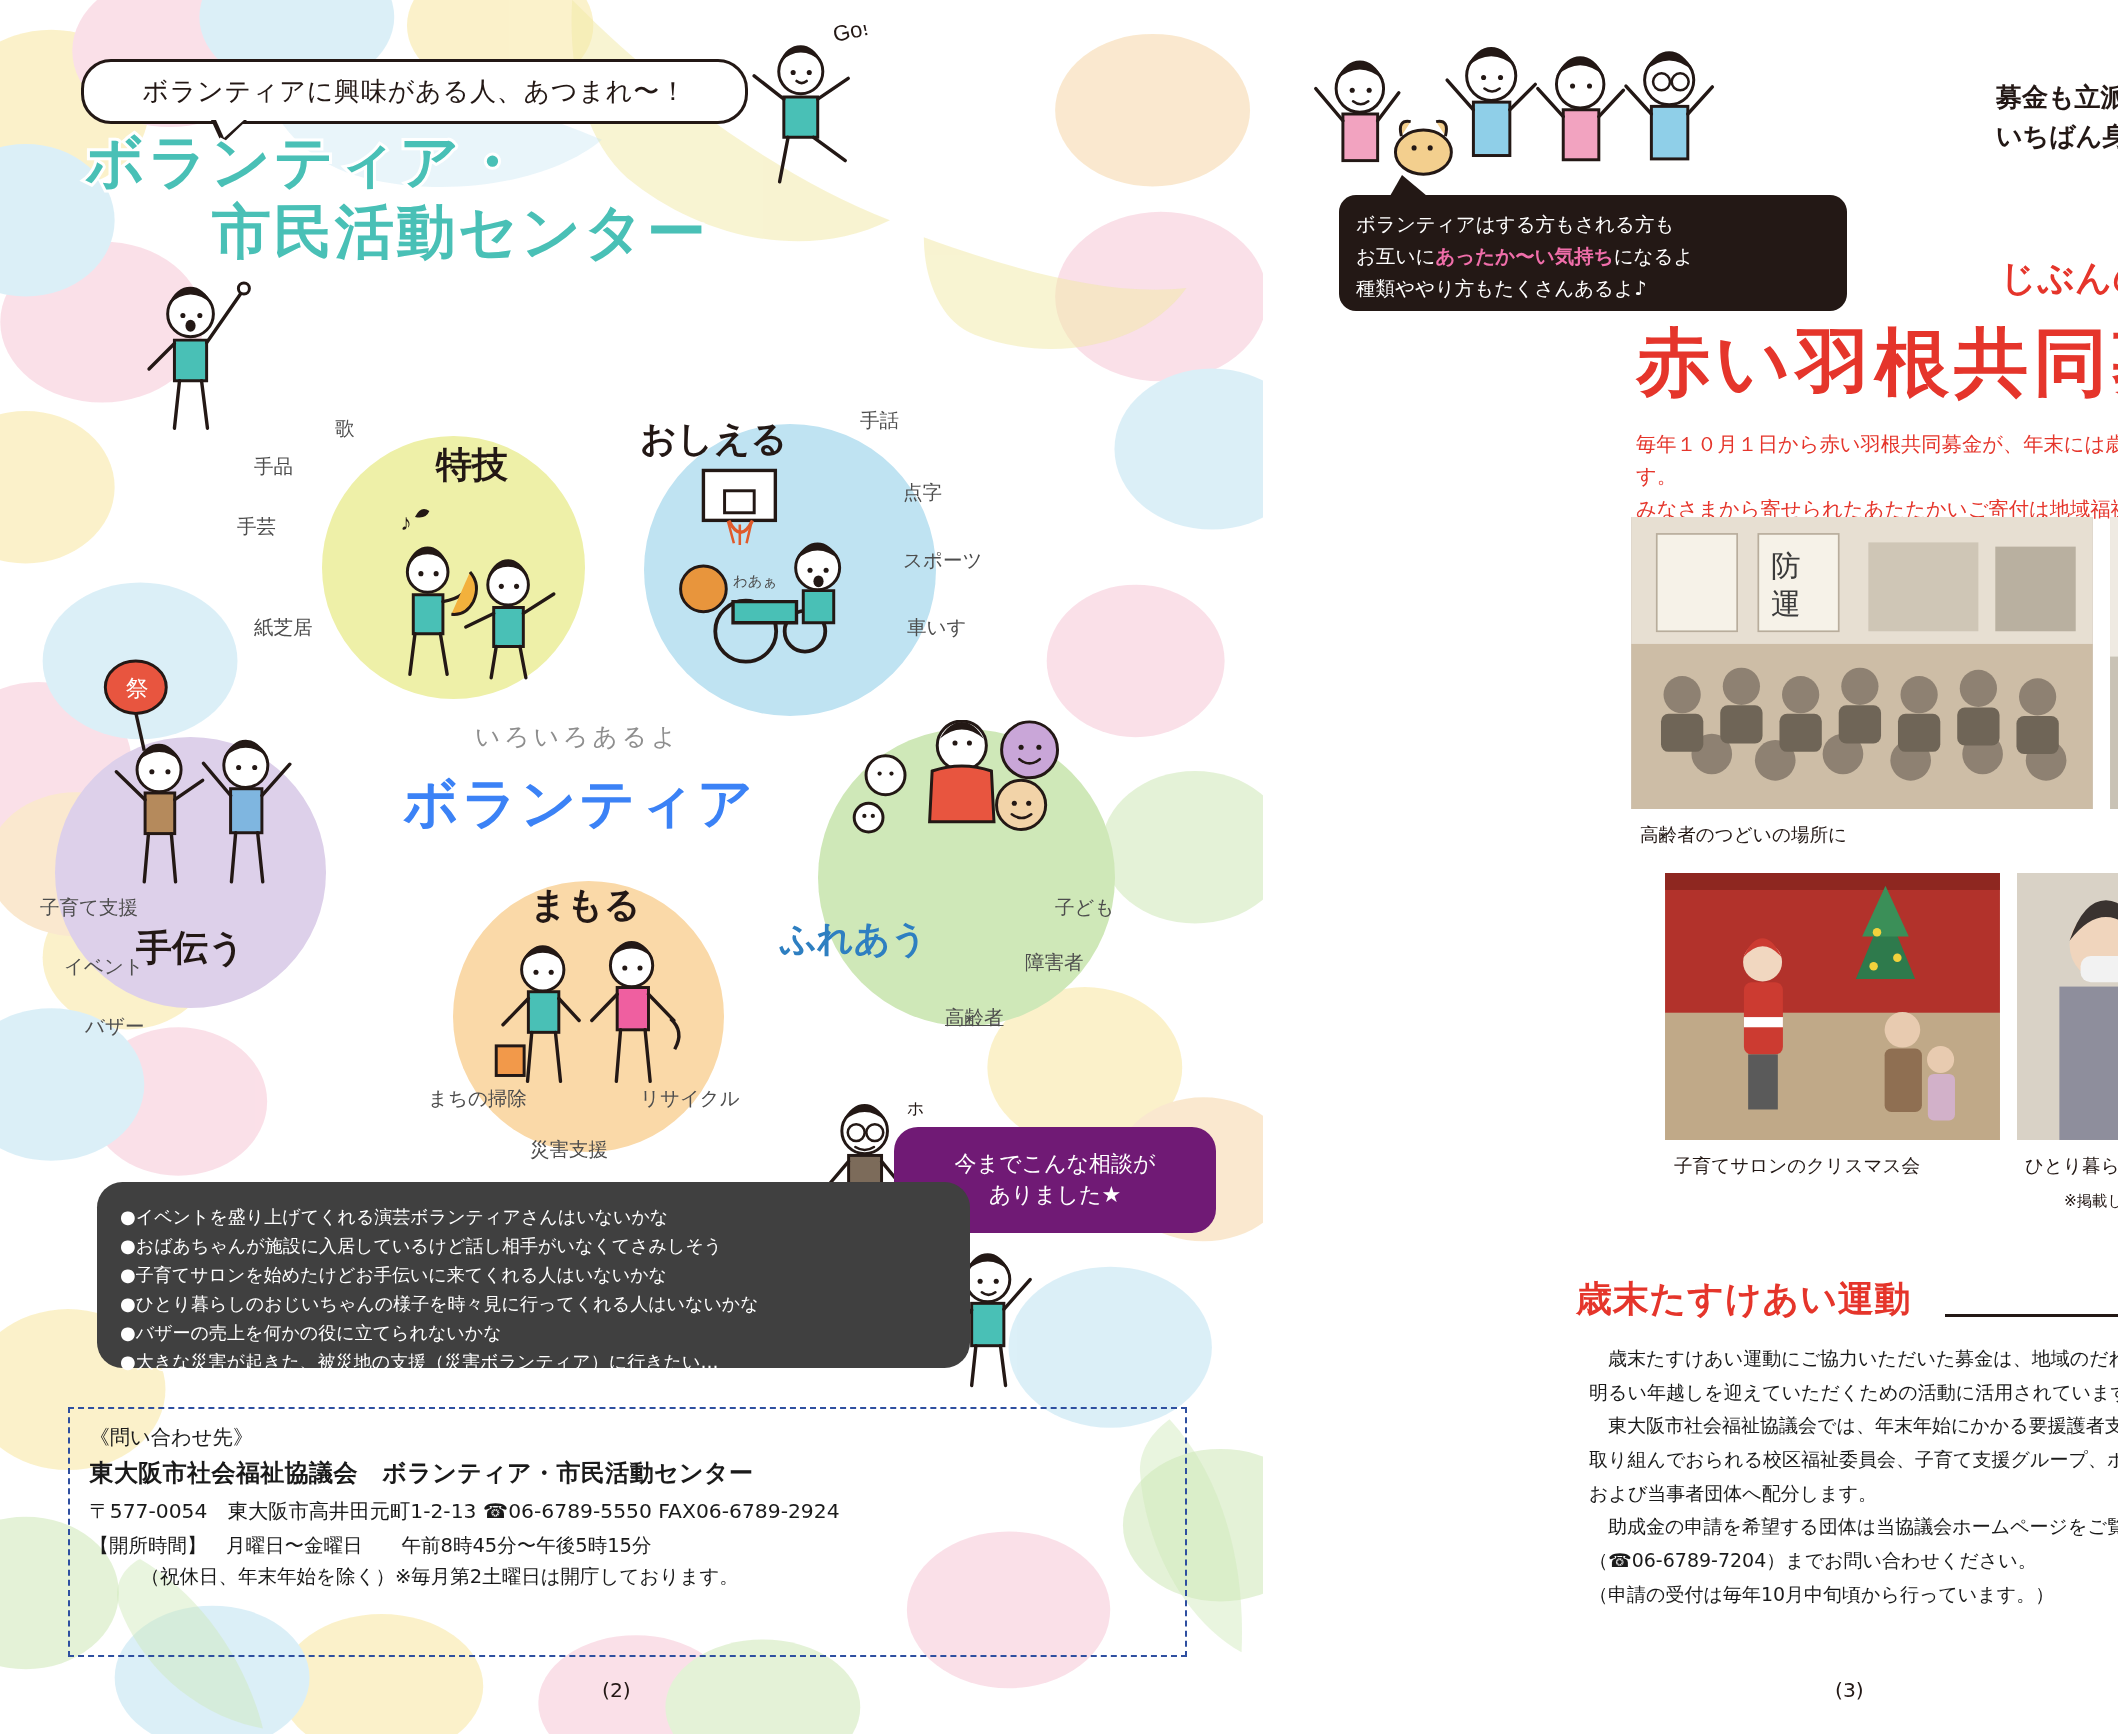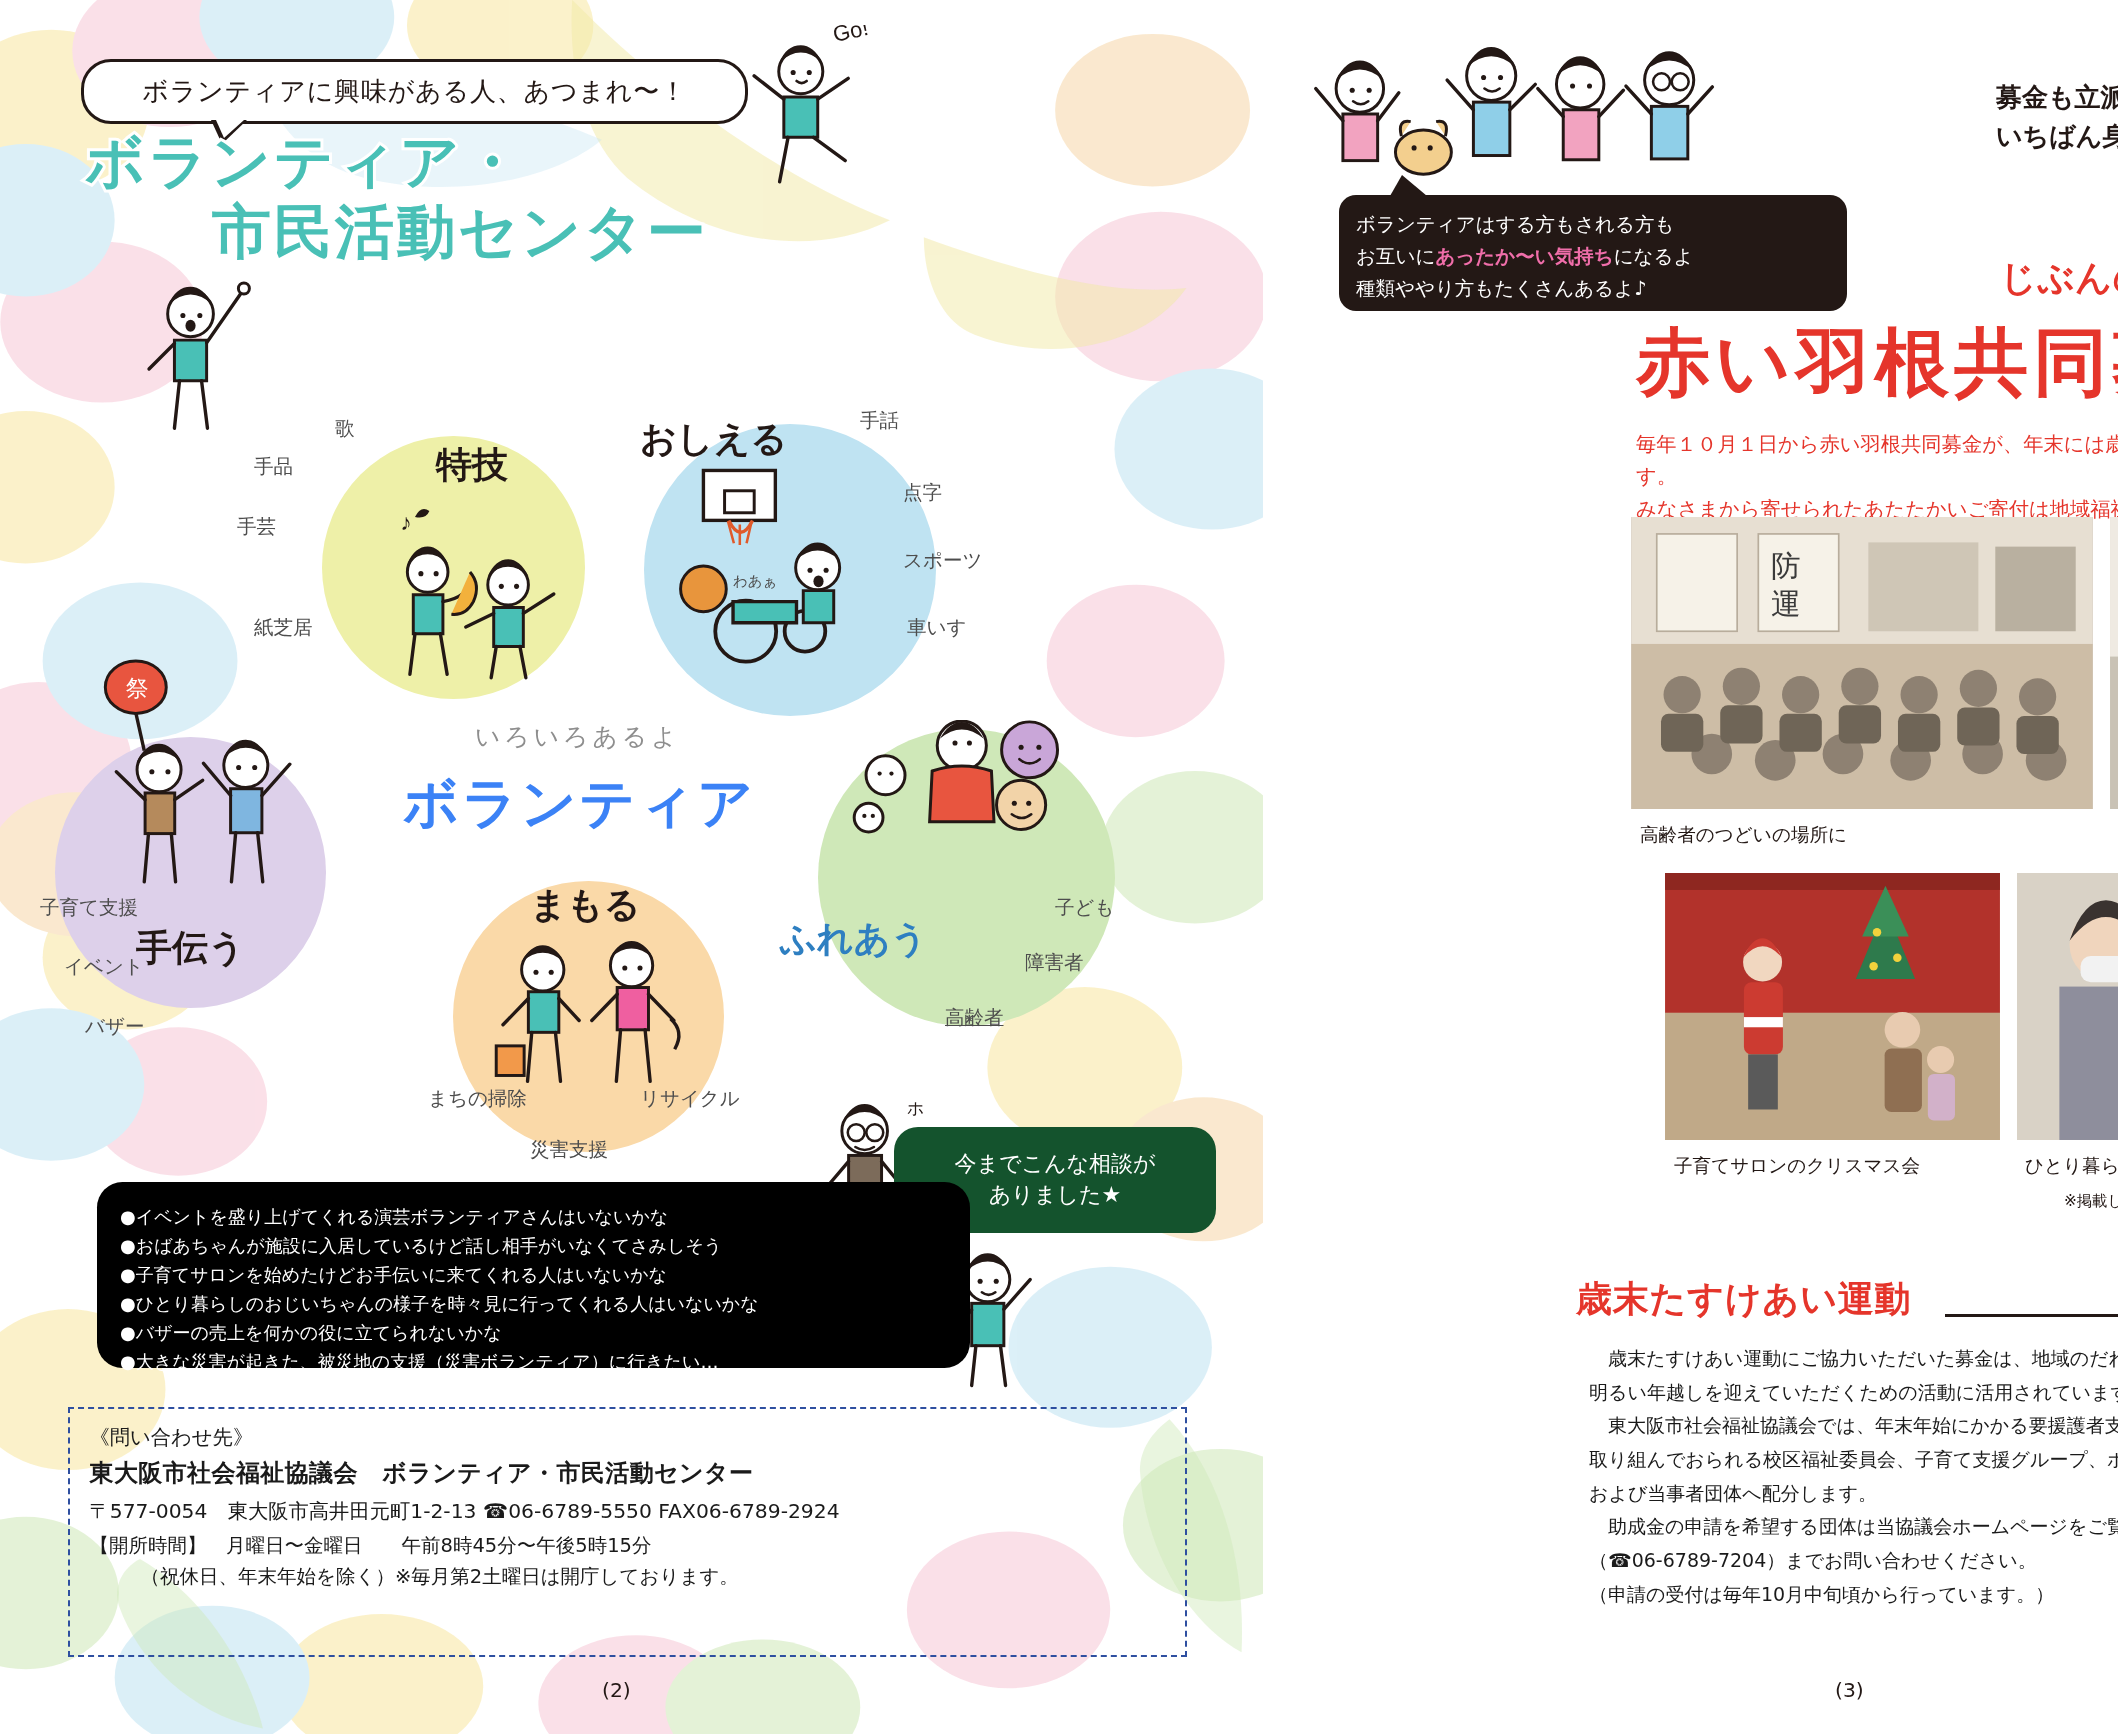--- a/index.html
+++ b/index.html
@@ -54,32 +54,32 @@
     -webkit-text-stroke:4.2px #ffffff;paint-order:stroke fill;
   }
   .iroiro{
     position:absolute;left:475px;top:720px;font-size:24.6px;color:#8e8e8e;
     letter-spacing:4.2px;
   }
 
   
   .consult-bubble{
     position:absolute;left:894px;top:1127px;width:322px;height:106px;
-    background:#14532d;border-radius:24px;color:#fff;font-size:22px;
+    background:#701a75;border-radius:24px;color:#fff;font-size:22px;
     display:flex;align-items:center;justify-content:center;text-align:center;
     line-height:1.4;
   }
   .consult-bubble:after{
     content:"";position:absolute;left:-25.4px;bottom:18.6px;width:0;height:0;
     border-top:12.7px solid transparent;border-bottom:12.7px solid transparent;
     border-right:30px solid #49c0b6;
   }
   .consult-box{
     position:absolute;left:97px;top:1182px;width:873px;height:186px;
-    background:#000000;border-radius:25.4px;color:#fff;font-size:18px;
+    background:#404040;border-radius:25.4px;color:#fff;font-size:18px;
     padding:19.5px 23px;box-sizing:border-box;line-height:1.62;
   }
 
   
   .contact-box{
     position:absolute;left:68px;top:1407px;width:1119px;height:250px;
     border:2.1px dashed #2e4fa0;box-sizing:border-box;padding:14.4px 19.5px;
     color:#1a1a1a;
   }
   .contact-box .t1{font-size:20.3px;margin-bottom:6px;}

